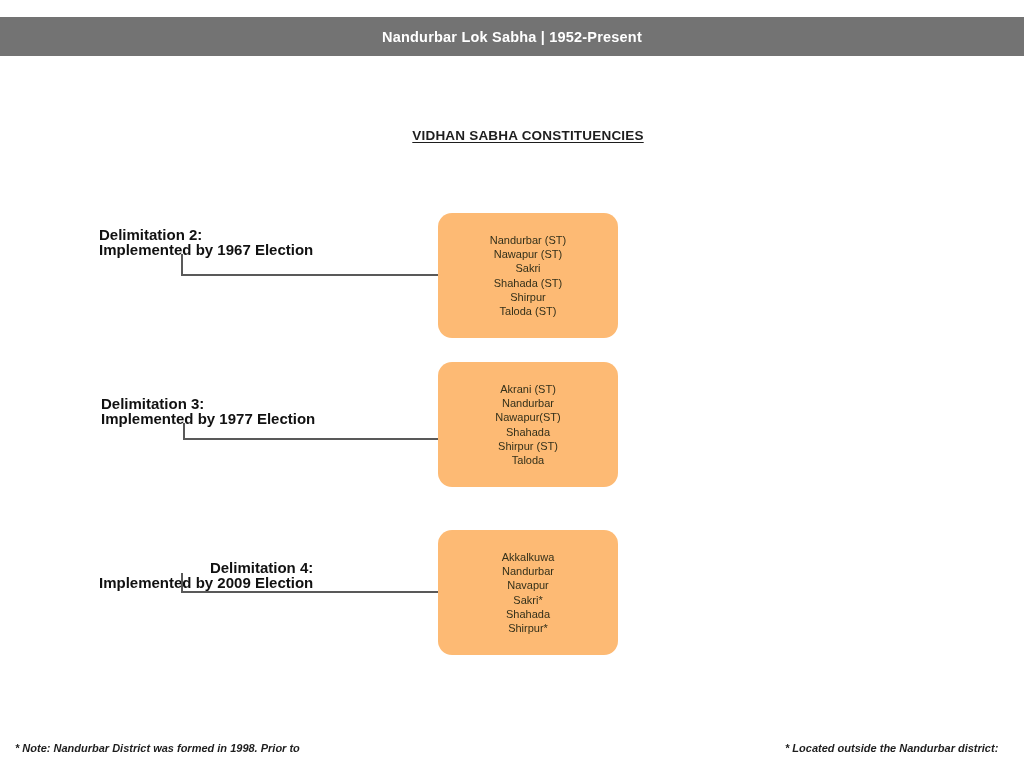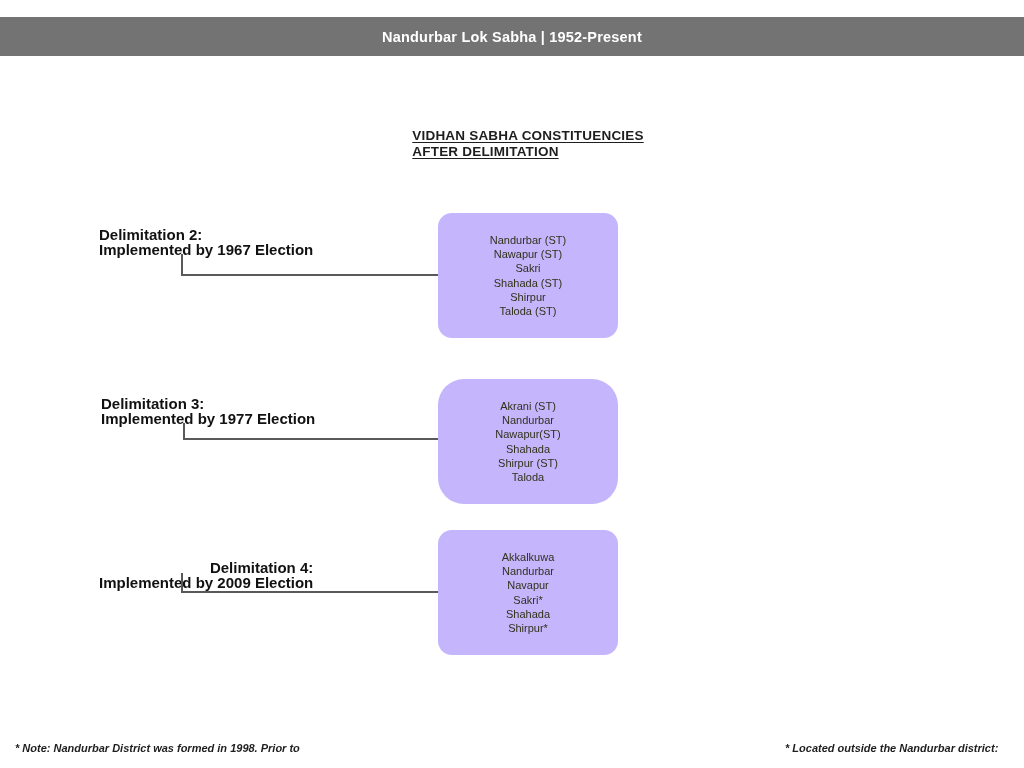--- a/index.html
+++ b/index.html
@@ -62,30 +62,30 @@
     height: 2px;
     background: #595959;
   }
   .g1 .conn-h { left: 181px; top: 274px; width: 257px; }
   .g2 .conn-h { left: 183px; top: 438px; width: 255px; }
   .g3 .conn-h { left: 181px; top: 591px; width: 257px; }
   .const-box {
     position: absolute;
     left: 438px;
     width: 180px; height: 125px;
-    background: #c4b5fd;
+    background: #fdba74;
     border-radius: 14px;
     display: flex;
     flex-direction: column;
     align-items: center;
     justify-content: center;
     text-align: center;
   }
   .g1 .const-box { top: 213px; }
-  .g2 .const-box { top: 379px; border-radius: 26px; }
+  .g2 .const-box { top: 362px; }
   .g3 .const-box { top: 530px; }
   .const-line {
     color: #33301A;
     font-size: 11px;
     line-height: 14.2px;
     white-space: nowrap;
   }
   .footnote {
     position: absolute;
     top: 726px;
@@ -101,21 +101,20 @@
 </style>
 </head>
 <body>
 
 <div class="header-bar">
   <div class="header-title">Nandurbar Lok Sabha | 1952-Present</div>
 </div>
 
 <div class="main-title">
   <div>VIDHAN SABHA CONSTITUENCIES</div>
-  <div>AFTER DELIMITATION</div>
 </div>
 
 <div class="group g1">
   <div class="delim-label">
     <div>Delimitation 2:</div>
     <div>Implemented by 1967 Election</div>
   </div>
   <div class="conn-v"></div>
   <div class="conn-h"></div>
   <div class="const-box">

